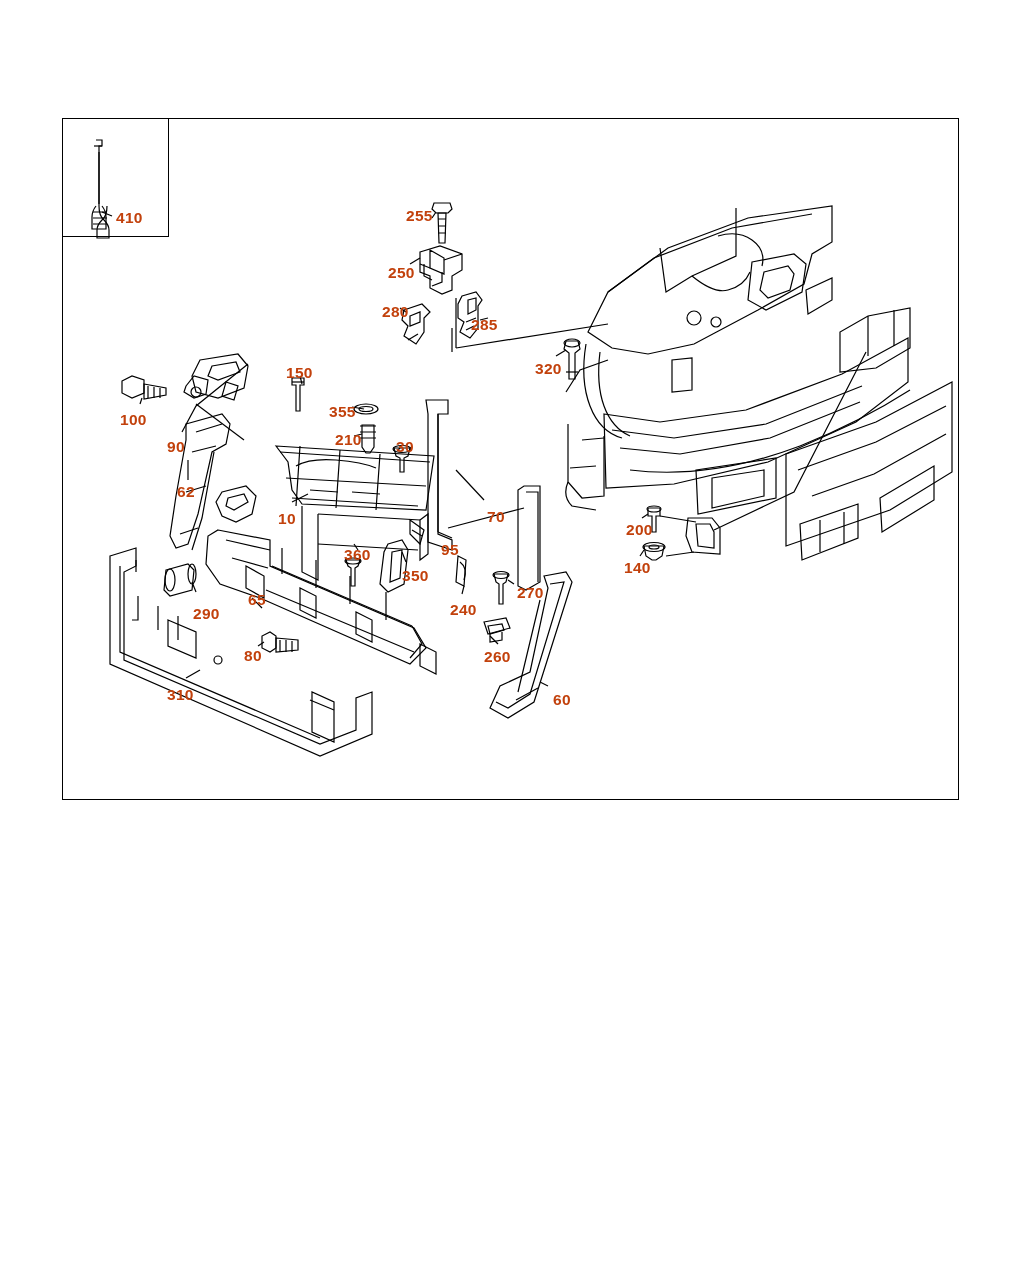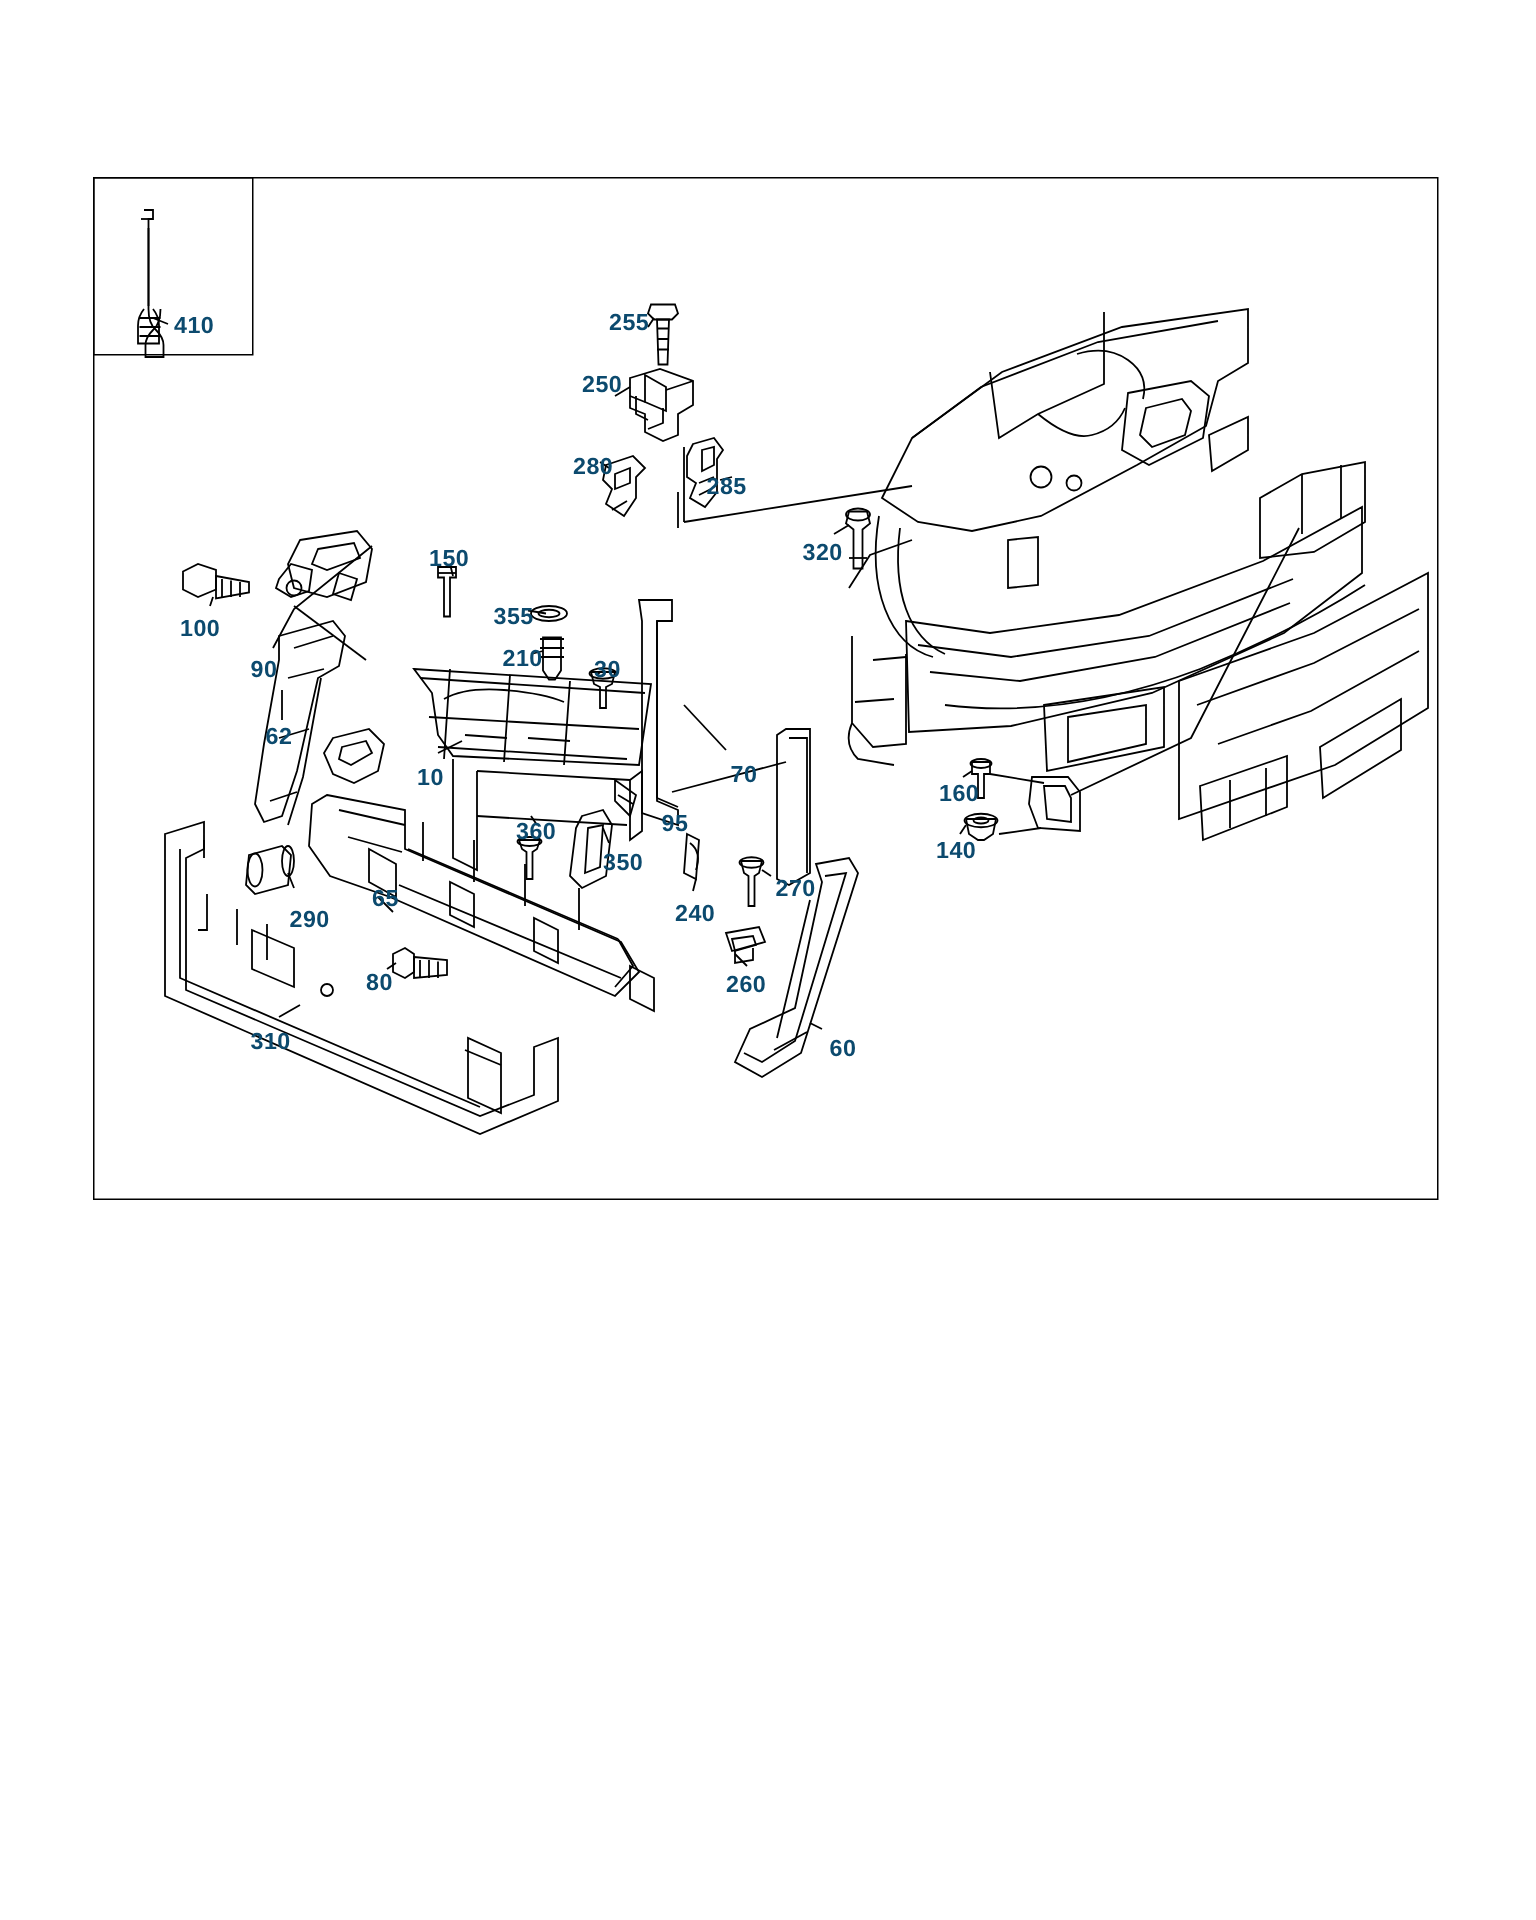--- a/index.html
+++ b/index.html
@@ -1,21 +1,21 @@
 <!DOCTYPE html>
 <html><head>
 <meta charset="utf-8">
 <style>
   html,body{margin:0;padding:0;background:#ffffff;}
   body{width:1024px;height:1280px;font-family:"Liberation Sans",sans-serif;position:relative;overflow:hidden;}
   #sheet{position:absolute;left:0;top:0;width:1024px;height:1280px;}
   .frame{position:absolute;border:1.6px solid #000;}
   #main-frame{left:62px;top:118px;width:895px;height:680px;}
   #inset-frame{left:62px;top:118px;width:105px;height:117px;}
-  .lbl{position:absolute;font-family:"Liberation Sans",sans-serif;font-size:15.5px;font-weight:bold;color:#0c4a6e;letter-spacing:.3px;white-space:nowrap;}
+  .lbl{position:absolute;font-family:"Liberation Sans",sans-serif;font-size:15.5px;font-weight:bold;color:#c2410c;letter-spacing:.3px;white-space:nowrap;}
   svg{position:absolute;left:0;top:0;}
   .ln{stroke:#000;fill:none;}
 </style>
 </head>
 <body>
 
 <div id="sheet">
 
   <div class="frame" id="main-frame"></div>
   <div class="frame" id="inset-frame"></div>
@@ -217,39 +217,39 @@
       <path d="M452 352 l0 -24"></path>
       <path d="M660 516 l36 6"></path>
       <path d="M666 556 l28 -4"></path>
       <path d="M866 352 l-72 140 l-80 38"></path>
 
     </g>
   </svg>
 
   <div class="lbl" style="left:116px;top:209px">410</div>
   <div class="lbl" style="left:406px;top:207px">255</div>
-  <div class="lbl" style="left:388px;top:248px">250</div>
+  <div class="lbl" style="left:388px;top:264px">250</div>
   <div class="lbl" style="left:382px;top:303px">280</div>
   <div class="lbl" style="left:471px;top:316px">285</div>
   <div class="lbl" style="left:535px;top:360px">320</div>
   <div class="lbl" style="left:286px;top:364px">150</div>
   <div class="lbl" style="left:120px;top:411px">100</div>
   <div class="lbl" style="left:167px;top:438px">90</div>
   <div class="lbl" style="left:329px;top:403px">355</div>
   <div class="lbl" style="left:335px;top:431px">210</div>
   <div class="lbl" style="left:396px;top:438px">30</div>
   <div class="lbl" style="left:177px;top:483px">62</div>
   <div class="lbl" style="left:278px;top:510px">10</div>
   <div class="lbl" style="left:487px;top:508px">70</div>
   <div class="lbl" style="left:441px;top:541px">95</div>
   <div class="lbl" style="left:344px;top:546px">360</div>
   <div class="lbl" style="left:402px;top:567px">350</div>
   <div class="lbl" style="left:450px;top:601px">240</div>
   <div class="lbl" style="left:517px;top:584px">270</div>
-  <div class="lbl" style="left:626px;top:521px">160</div>
+  <div class="lbl" style="left:626px;top:521px">200</div>
   <div class="lbl" style="left:624px;top:559px">140</div>
   <div class="lbl" style="left:193px;top:605px">290</div>
   <div class="lbl" style="left:248px;top:591px">65</div>
   <div class="lbl" style="left:244px;top:647px">80</div>
   <div class="lbl" style="left:484px;top:648px">260</div>
   <div class="lbl" style="left:167px;top:686px">310</div>
   <div class="lbl" style="left:553px;top:691px">60</div>
 
 </div>
 

